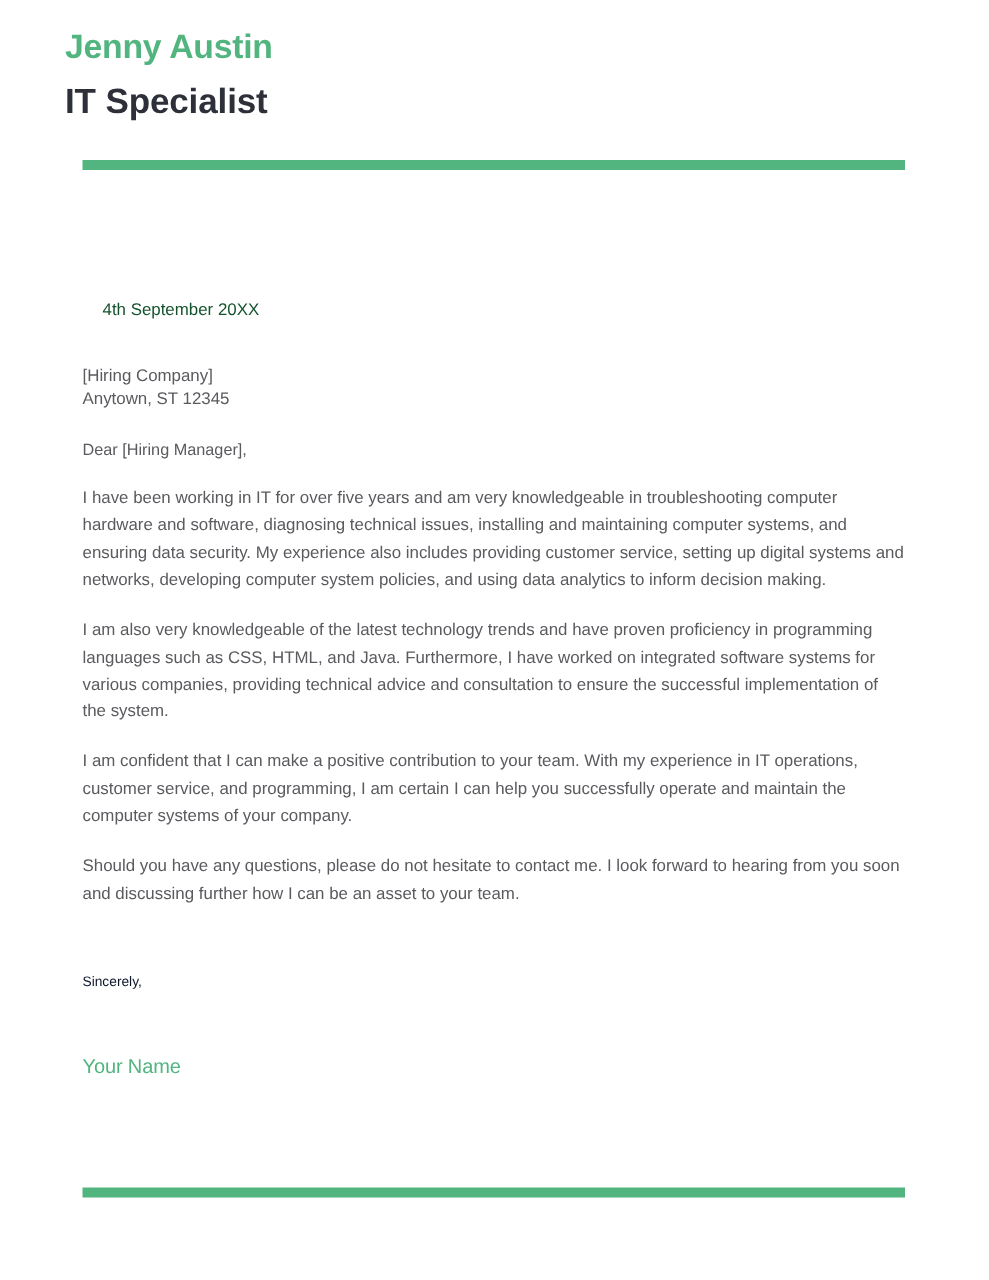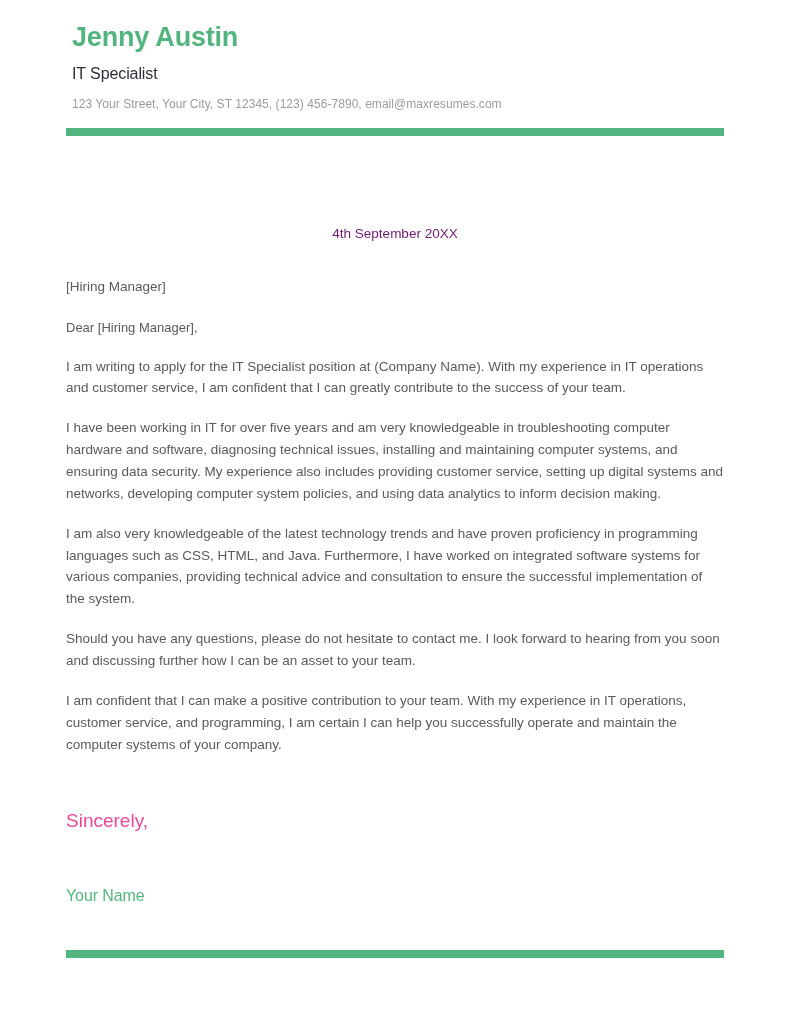--- a/index.html
+++ b/index.html
@@ -14,40 +14,40 @@
   .page {
     position: relative;
     width: 791px;
     height: 1024px;
     background: #ffffff;
     overflow: hidden;
     box-sizing: border-box;
   }
   .content {
     position: absolute;
-    left: 72px;
+    left: 52px;
     top: 0;
     width: 658px;
   }
 
   
   .header {
     padding-top: 22px;
   }
   .applicant-name {
     font-size: 27px;
     font-weight: bold;
     letter-spacing: -0.2px;
     color: #52b57f;
     line-height: 1.15;
     margin: 0;
   }
   .job-title {
-    font-size: 16px;
-    font-weight: normal;
+    font-size: 28px;
+    font-weight: bold;
     color: #2d3039;
     line-height: 1.2;
     margin: 11px 0 0 0;
     letter-spacing: -0.1px;
   }
   .contact-line {
     font-size: 12px;
     color: #9b9ba0;
     line-height: 1.4;
     margin: 13px 0 0 0;
@@ -67,24 +67,23 @@
 
   
   .letter {
     position: absolute;
     left: 66px;
     top: 222px;
     width: 658px;
   }
   .letter-date {
     font-size: 13.5px;
-    color: #701a75;
+    color: #14532d;
     line-height: 1.5;
-    margin: 2px;
-    text-align: center;
+    margin: 16px;
   }
   .recipient {
     margin: 34px 0 0 0;
   }
   .recipient div {
     font-size: 13.5px;
     color: #5a5a5f;
     line-height: 1.32;
   }
   .salutation {
@@ -94,22 +93,22 @@
     margin: 22px 0 0 0;
   }
   .body-paragraph {
     font-size: 13.5px;
     color: #5a5a5f;
     line-height: 1.62;
     margin: 18px 0 0 0;
     text-align: left;
   }
   .closing {
-    font-size: 19px;
-    color: #ec4899;
+    font-size: 11px;
+    color: #0f172a;
     line-height: 1.5;
     margin: 52px 0 0 0;
   }
   .signature-name {
     font-size: 16px;
     font-weight: normal;
     color: #52b57f;
     line-height: 1.3;
     margin: 50px 0 0 0;
     letter-spacing: -0.1px;
@@ -117,41 +116,40 @@
 </style>
 </head>
 <body>
 
 <div class="page">
 
   <div class="content">
     <div class="header">
       <h1 class="applicant-name">Jenny Austin</h1>
       <h2 class="job-title">IT Specialist</h2>
-      <p class="contact-line">123 Your Street, Your City, ST 12345, (123) 456-7890, email@maxresumes.com</p>
     </div>
   </div>
 
   <div class="rule rule-top"></div>
 
   <div class="letter">
 
     <p class="letter-date">4th September 20XX</p>
 
     <div class="recipient">
-      <div>[Hiring Manager]</div>
+      <div>[Hiring Company]</div>
+      <div>Anytown, ST 12345</div>
     </div>
 
     <p class="salutation">Dear [Hiring Manager],</p>
 
-    <p class="body-paragraph">I am writing to apply for the IT Specialist position at (Company Name). With my experience in IT operations and customer service, I am confident that I can greatly contribute to the success of your team.</p>
     <p class="body-paragraph">I have been working in IT for over five years and am very knowledgeable in troubleshooting computer hardware and software, diagnosing technical issues, installing and maintaining computer systems, and ensuring data security. My experience also includes providing customer service, setting up digital systems and networks, developing computer system policies, and using data analytics to inform decision making.</p>
     <p class="body-paragraph">I am also very knowledgeable of the latest technology trends and have proven proficiency in programming languages such as CSS, HTML, and Java. Furthermore, I have worked on integrated software systems for various companies, providing technical advice and consultation to ensure the successful implementation of the system.</p>
+    <p class="body-paragraph">I am confident that I can make a positive contribution to your team. With my experience in IT operations, customer service, and programming, I am certain I can help you successfully operate and maintain the computer systems of your company.</p>
     <p class="body-paragraph">Should you have any questions, please do not hesitate to contact me. I look forward to hearing from you soon and discussing further how I can be an asset to your team.</p>
-    <p class="body-paragraph">I am confident that I can make a positive contribution to your team. With my experience in IT operations, customer service, and programming, I am certain I can help you successfully operate and maintain the computer systems of your company.</p>
 
     <p class="closing">Sincerely,</p>
 
     <p class="signature-name">Your Name</p>
 
   </div>
 
   <div class="rule rule-bottom"></div>
 
 </div>

